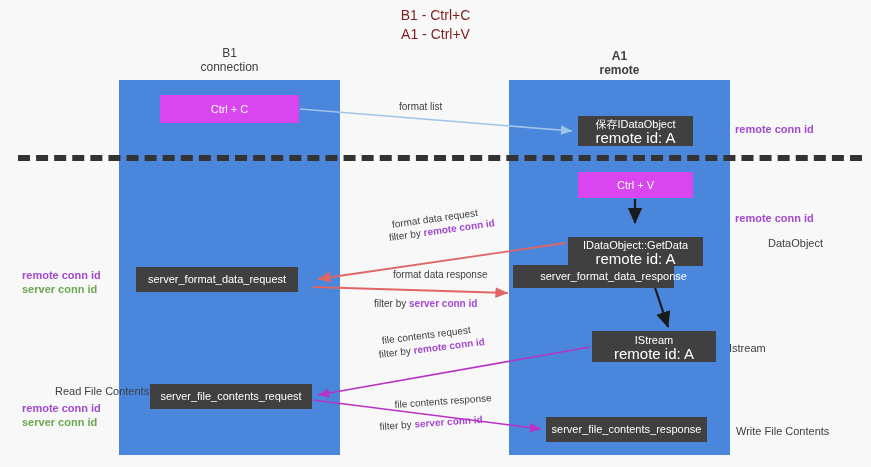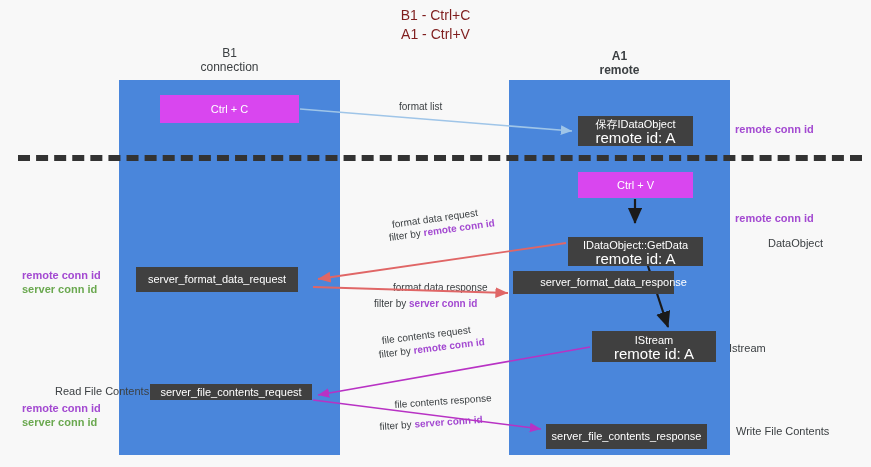--- a/index.html
+++ b/index.html
@@ -51,24 +51,24 @@
   }
   .node.green{background:#d946ef;}
   .node.orange{background:#404040;}
   .node .l2{font-size:15px;line-height:13px;}
 
   #n-ctrlc{left:160px;top:95px;width:139px;height:28px;}
   #n-save{left:578px;top:116px;width:115px;height:30px;}
   #n-ctrlv{left:578px;top:172px;width:115px;height:26px;}
   #n-getdata{left:568px;top:228px;width:135px;height:29px;margin-top:9px;}
   #n-fmtreq{left:136px;top:267px;width:162px;height:25px;}
-  #n-fmtresp{left:513px;top:271px;width:161px;height:23px;padding-left:44px;}
+  #n-fmtresp{left:513px;top:265px;width:161px;height:23px;padding-left:44px;}
   #n-istream{left:592px;top:331px;width:124px;height:31px;}
-  #n-filereq{left:150px;top:384px;width:162px;height:16px;}
-  #n-fileresp{left:546px;top:417px;width:161px;height:25px;margin-top:7px;}
+  #n-filereq{left:150px;top:384px;width:162px;height:25px;}
+  #n-fileresp{left:546px;top:417px;width:161px;height:25px;}
 
   
   .side{font-size:11px;line-height:14px;}
   .purple{color:#a349d1;font-weight:bold;}
   .green-t{color:#6aa84f;font-weight:bold;}
   .plain{color:#3c4043;}
 
   #s-r1{left:735px;top:122px;}
   #s-r2{left:735px;top:211px;}
   #s-r3{left:729px;top:236px;margin-left:39px;}
@@ -85,21 +85,21 @@
     color:#3c4043;
   }
   .edge-label .hl{font-weight:bold;}
   .edge-label .hl.p{color:#a349d1;}
 
   #e-formatlist{left:399px;top:100px;}
 
   #e-fdr{left:391px;top:218px;transform:rotate(-8deg);transform-origin:left top;}
   #e-fdr2{left:388px;top:231px;transform:rotate(-8deg);transform-origin:left top;}
 
-  #e-fdresp{left:393px;top:281px;}
+  #e-fdresp{left:393px;top:268px;}
   #e-fdresp2{left:374px;top:297px;}
 
   #e-fcr{left:381px;top:334px;transform:rotate(-7deg);transform-origin:left top;}
   #e-fcr2{left:378px;top:348px;transform:rotate(-7deg);transform-origin:left top;}
 
   #e-fcresp{left:394px;top:398px;transform:rotate(-4deg);transform-origin:left top;}
   #e-fcresp2{left:379px;top:420px;transform:rotate(-4deg);transform-origin:left top;}
 
   
   #arrows{position:absolute;left:0;top:0;width:871px;height:467px;z-index:4;}

